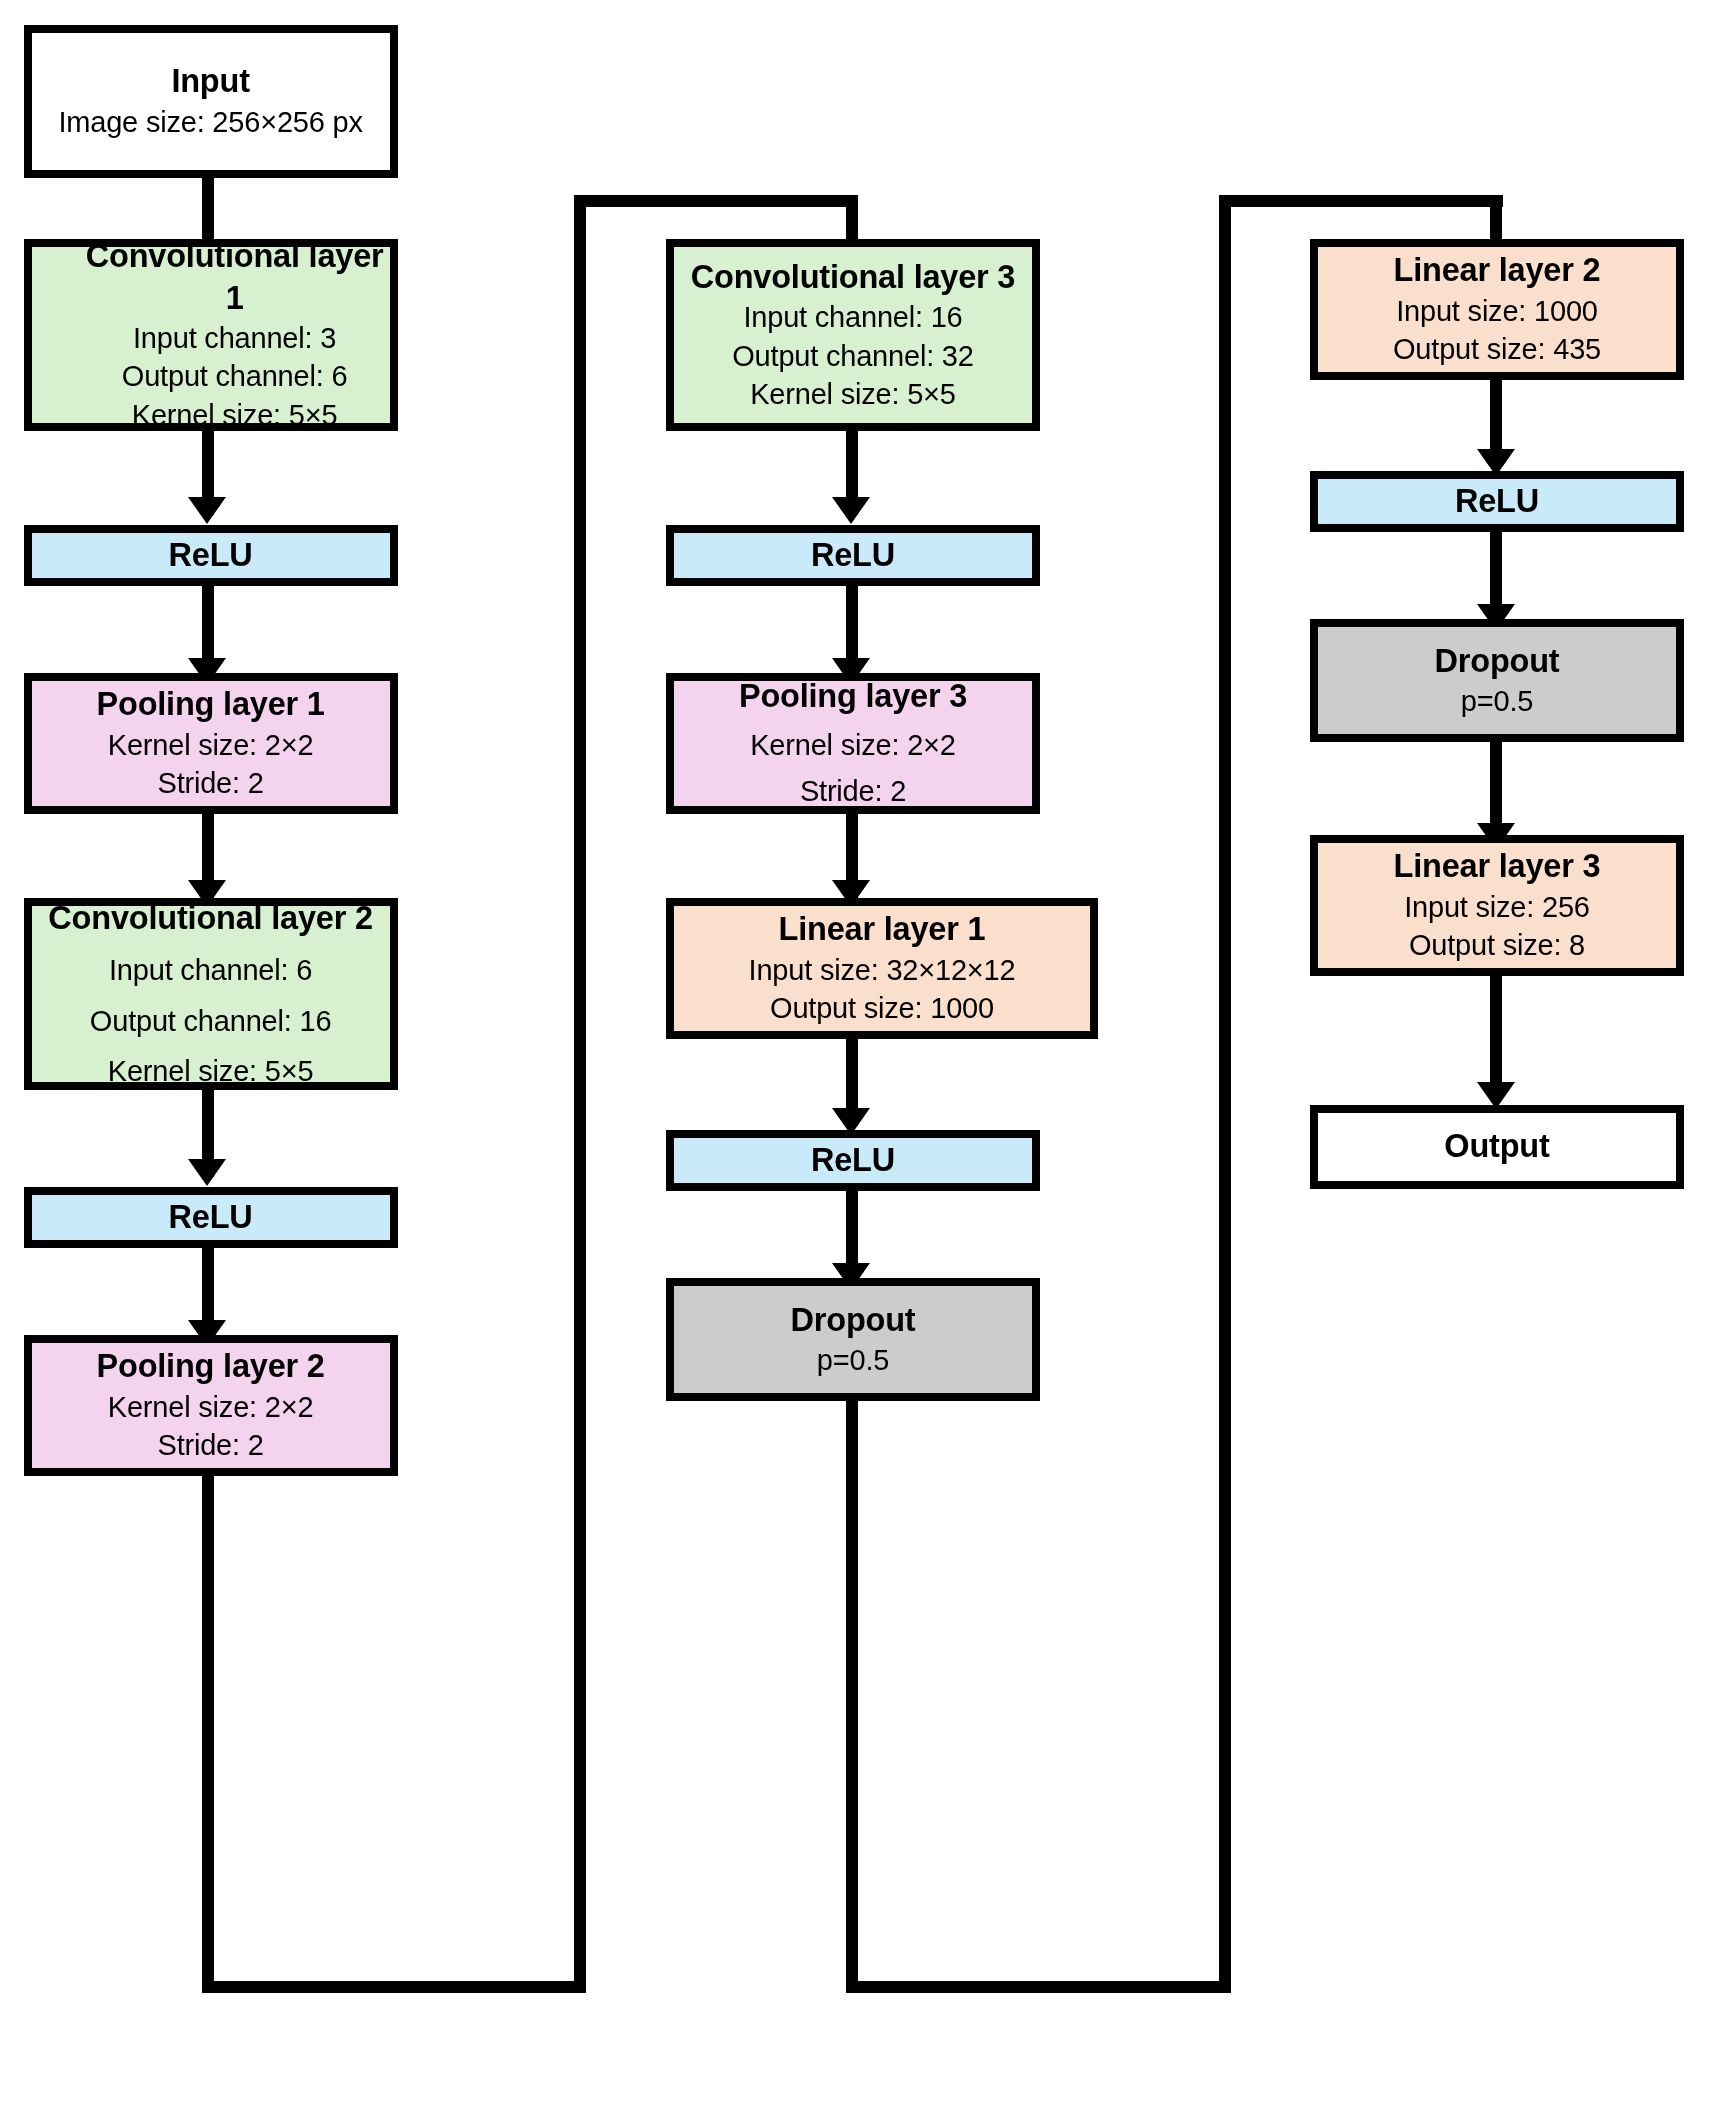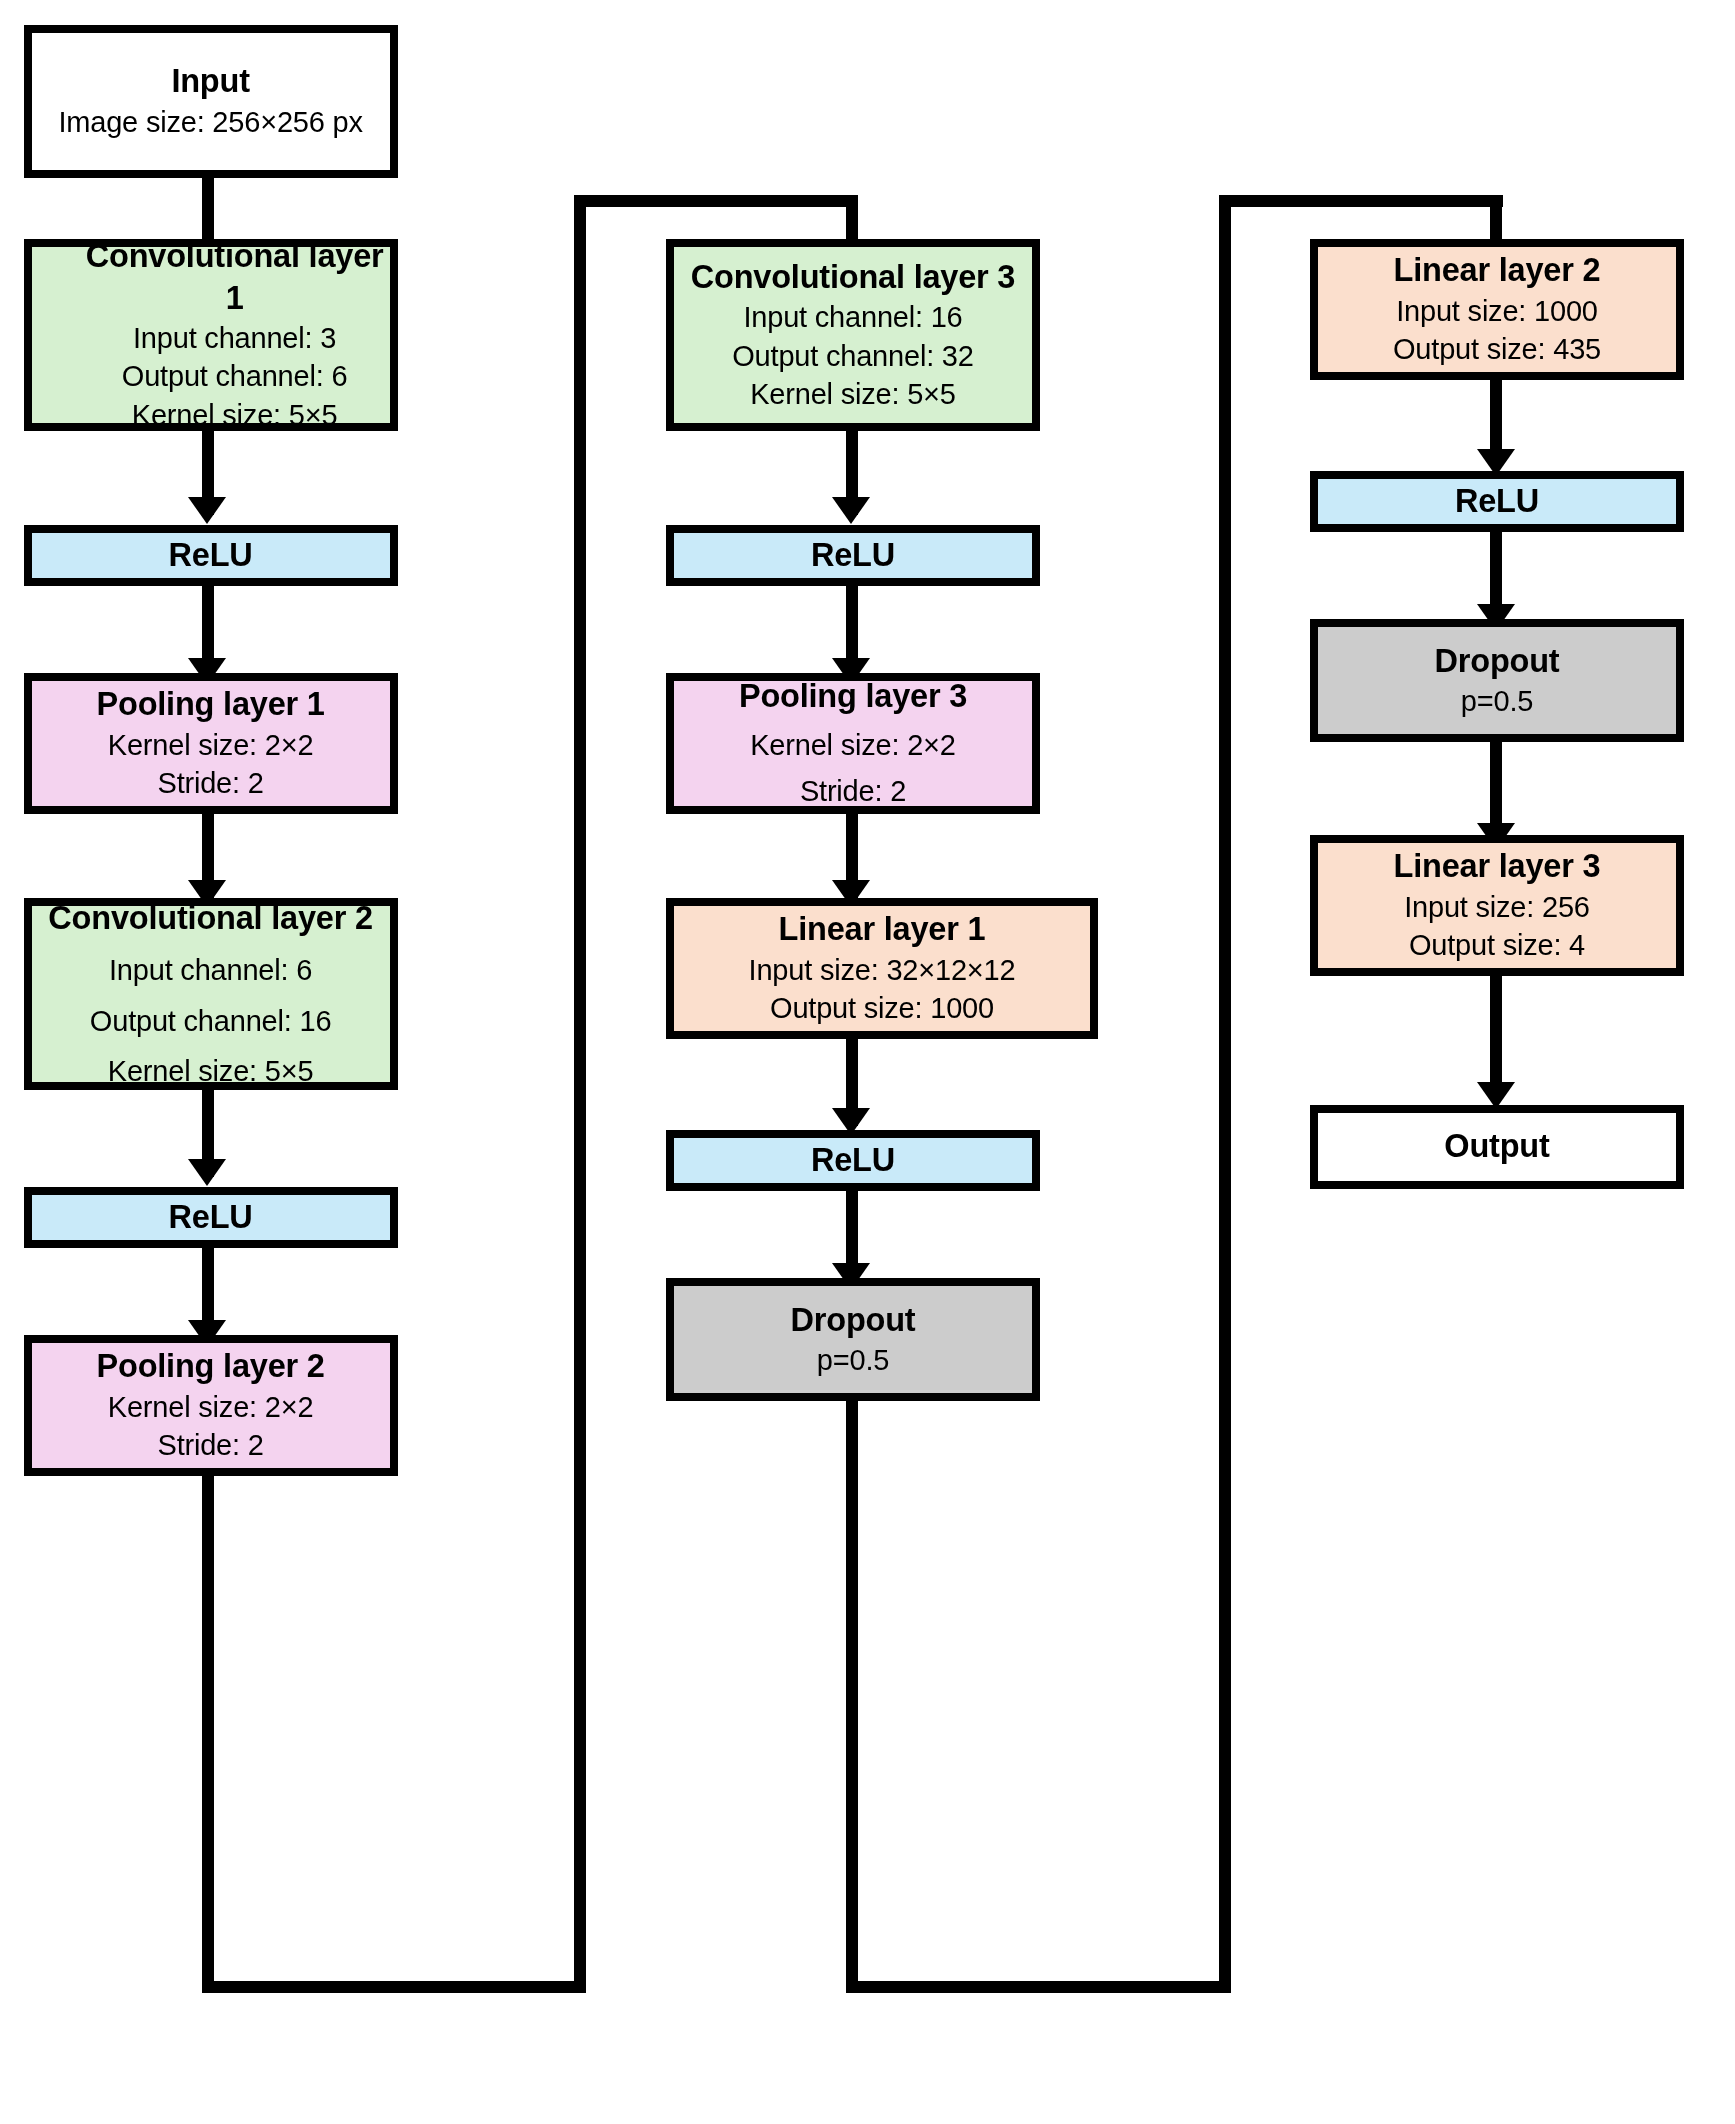--- a/index.html
+++ b/index.html
@@ -191,21 +191,21 @@
   <div class="node" style="left:1310px; top:619px; width:374px; height:123px; background:#cccccc;">
     <div class="title">Dropout</div>
     <div class="line">p=0.5</div>
   </div>
   <div class="seg" style="left:1490px; top:742px; width:11.8px; height:99px;"></div>
   <div class="arrowhead" style="left:1477px; top:823px;"></div>
 
   <div class="node" style="left:1310px; top:835px; width:374px; height:141px; background:#fbdfcd;">
     <div class="title">Linear layer 3</div>
     <div class="line">Input size: 256</div>
-    <div class="line">Output size: 4</div>
+    <div class="line">Output size: 8</div>
   </div>
   <div class="seg" style="left:1490px; top:976px; width:11.8px; height:123px;"></div>
   <div class="arrowhead" style="left:1477px; top:1082px;"></div>
 
   <div class="node single" style="left:1310px; top:1105px; width:374px; height:84px; background:#ffffff;">
     <div class="title">Output</div>
   </div>
 
 </div>
 

